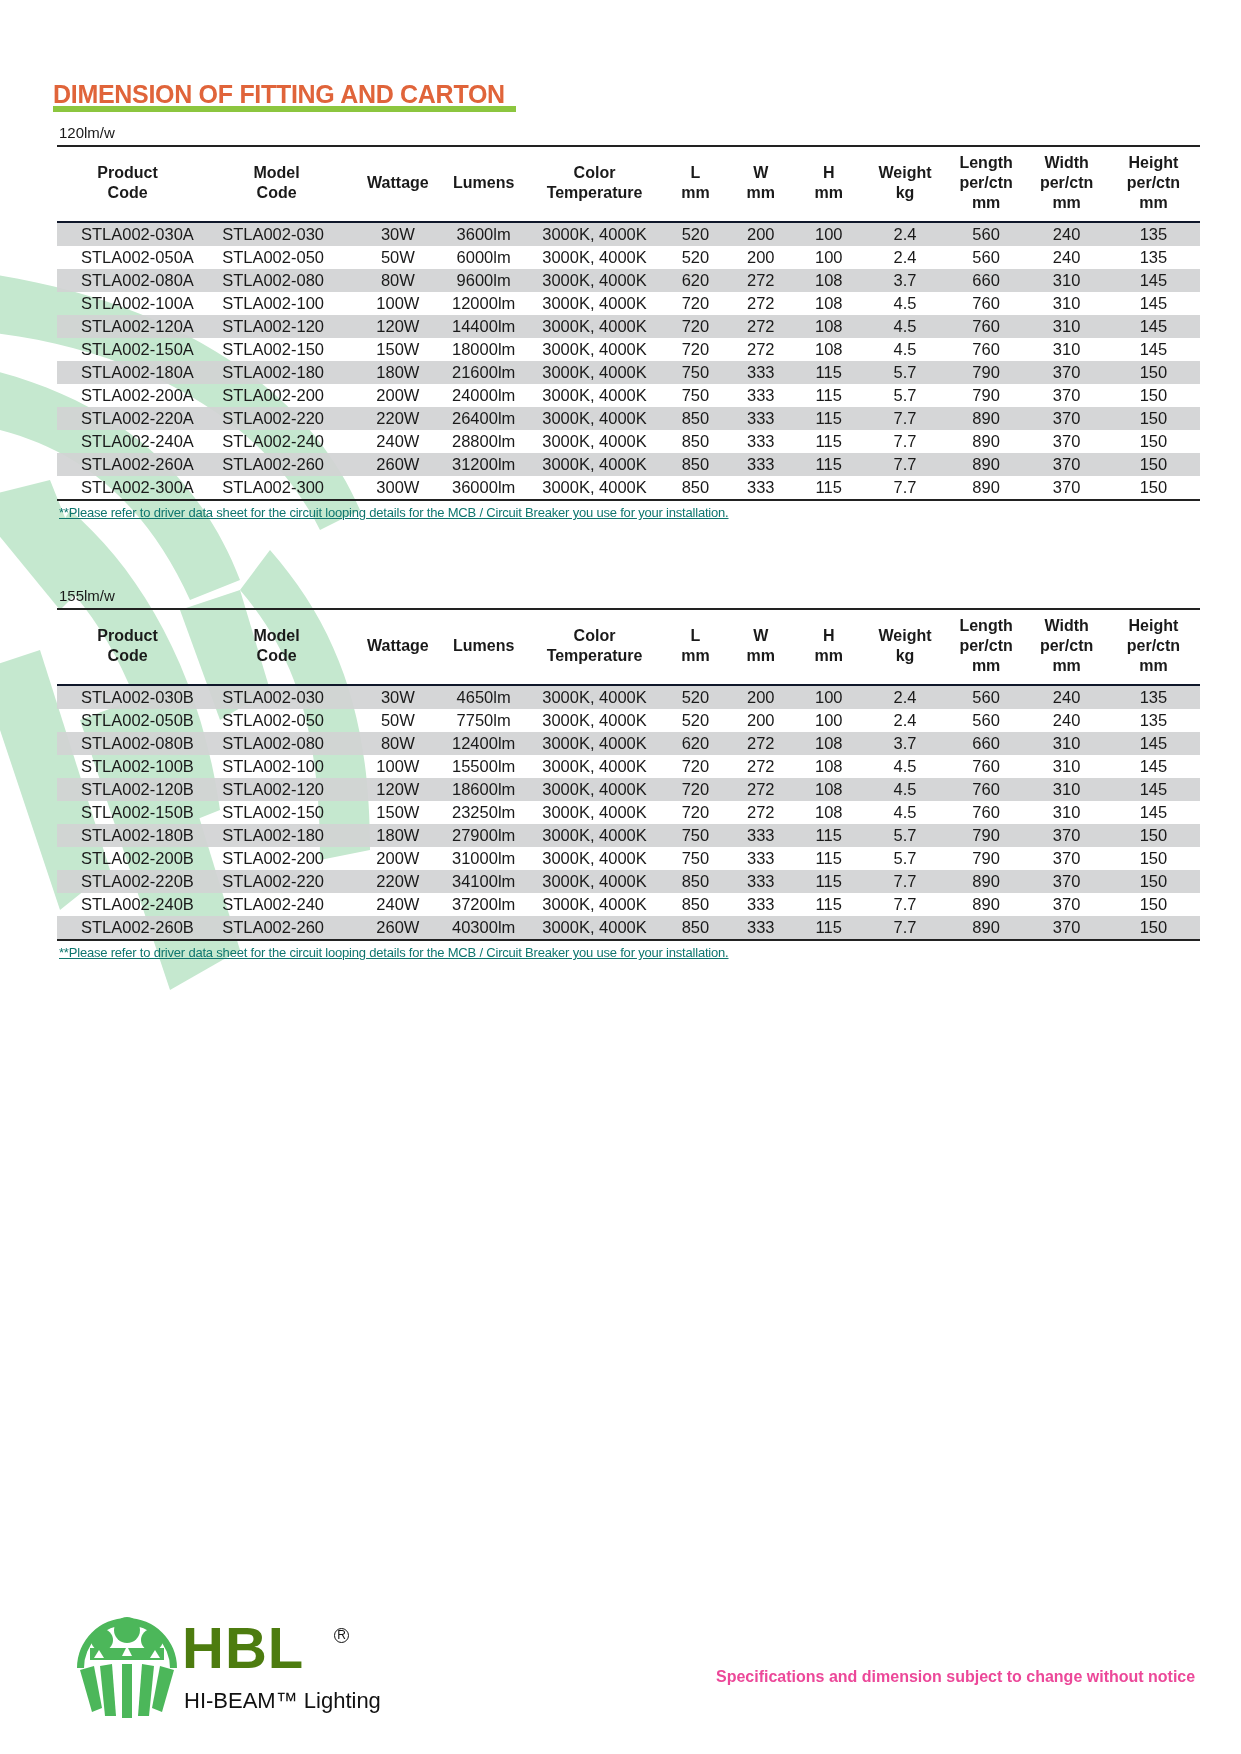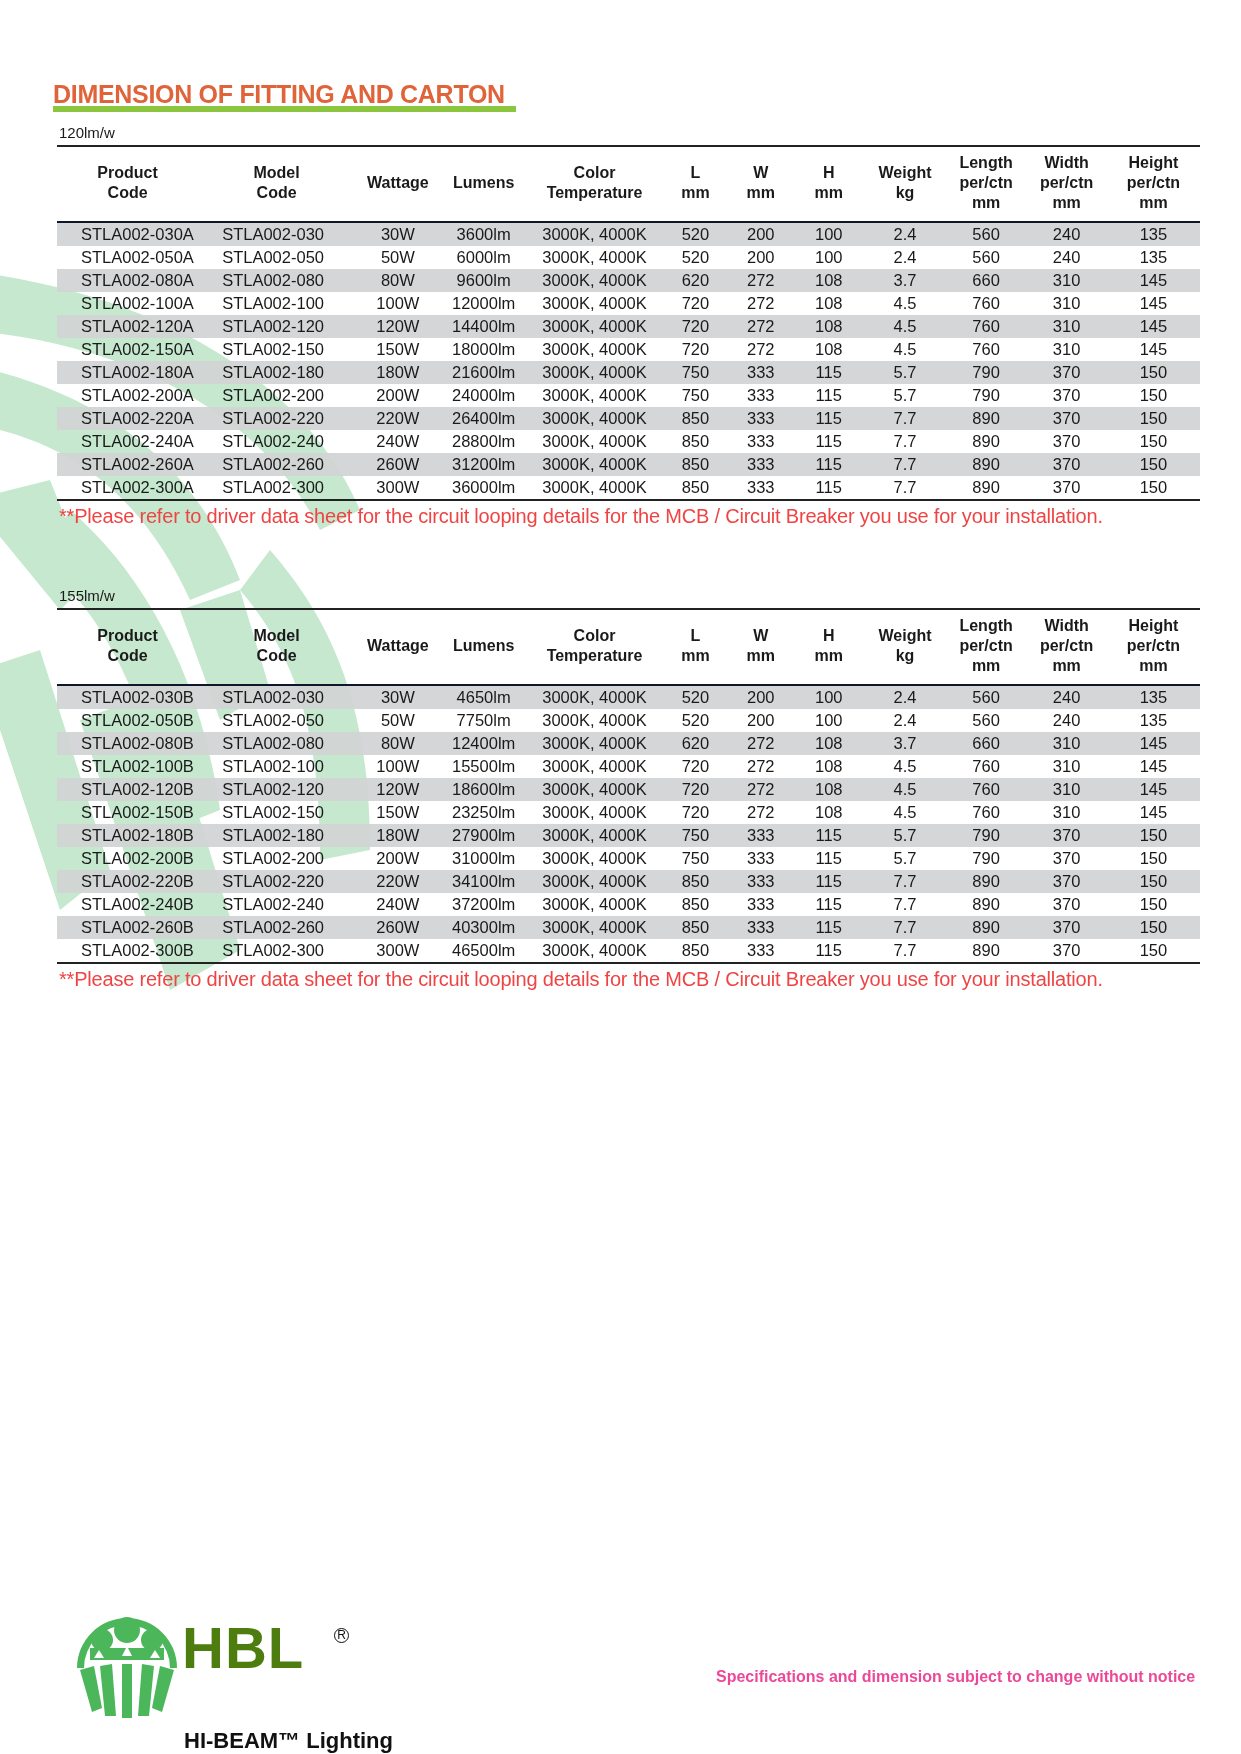--- a/index.html
+++ b/index.html
@@ -19,26 +19,26 @@
   table { width: 100%; border-collapse: collapse; table-layout: fixed; }
   thead tr { border-top: 2px solid #222; border-bottom: 2px solid #0f172a; }
   th {
     font-weight: bold; font-size: 16px; line-height: 20px; text-align: center; vertical-align: middle;
     padding: 6px 0 8px; color: #1a1a1a; white-space: pre-line;
   }
   td { font-size: 16.5px; height: 23px; line-height: 23px; padding: 0; text-align: center; white-space: nowrap; color: #1a1a1a; }
   td.left { text-align: left; padding-left: 24px; }
   tbody tr:nth-child(odd) td { background: rgba(209, 211, 212, 0.92); }
   tbody tr:last-child { border-bottom: 2px solid #222; }
-  .footnote { font-size: 20px; margin: 4px 0 0 2px; color: #ef4444; letter-spacing: -0.2px; }
+  .footnote { font-size: 13px; margin: 4px 0 0 2px; color: #0f766e; letter-spacing: -0.2px; text-decoration: underline; }
   .footer-logo { position: absolute; left: 72px; top: 1608px; width: 360px; height: 120px; z-index: 2; }
   .logo-mark { position: absolute; left: 0; top: 0; width: 110px; height: 110px; }
   .logo-hbl { position: absolute; left: 110px; top: 6px; font-size: 58px; font-weight: bold; color: #4d7c0f; letter-spacing: 1px; }
   .logo-reg { position: absolute; left: 262px; top: 20px; font-size: 12px; color: #111; border: 1px solid #111; border-radius: 50%; width: 13px; height: 13px; line-height: 13px; text-align: center; }
-  .logo-sub { position: absolute; left: 112px; top: 80px; font-size: 22px; font-weight: bold; color: #111; margin-top: 40px; }
+  .logo-sub { position: absolute; left: 112px; top: 80px; font-size: 22px; font-weight: normal; color: #111; }
   .disclaimer { position: absolute; left: 716px; top: 1668px; font-size: 16px; font-weight: bold; color: #ec4899; z-index: 2; }
 </style>
 </head>
 <body>
 
 <svg class="watermark" viewBox="0 0 460 760">
   <g fill="#c5e8cf">
     <path d="M20 20 C 200 40, 360 120, 420 260 L 380 280 C 320 160, 180 90, 20 80 Z"></path>
     <path d="M0 110 C 140 130, 250 200, 300 330 L 250 350 C 200 240, 120 180, 0 170 Z"></path>
     <path d="M30 250 L 110 230 L 150 330 L 120 360 Z"></path>
@@ -467,34 +467,20 @@
           <td>40300lm</td>
           <td>3000K, 4000K</td>
           <td>850</td>
           <td>333</td>
           <td>115</td>
           <td>7.7</td>
           <td>890</td>
           <td>370</td>
           <td>150</td>
         </tr>
-        <tr>
-          <td class="left">STLA002-300B</td>
-          <td class="left">STLA002-300</td>
-          <td>300W</td>
-          <td>46500lm</td>
-          <td>3000K, 4000K</td>
-          <td>850</td>
-          <td>333</td>
-          <td>115</td>
-          <td>7.7</td>
-          <td>890</td>
-          <td>370</td>
-          <td>150</td>
-        </tr>
       </tbody>
   </table>
   <p class="footnote">**Please refer to driver data sheet for the circuit looping details for the MCB / Circuit Breaker you use for your installation.</p>
 </section>
 
 <div class="footer-logo">
   <svg class="logo-mark" viewBox="0 0 110 110">
     <g fill="#4cb75a">
       <path d="M5 60 A50 50 0 0 1 105 60 L 98 60 A43 43 0 0 0 12 60 Z"></path>
       <circle cx="55" cy="22" r="13"></circle>

